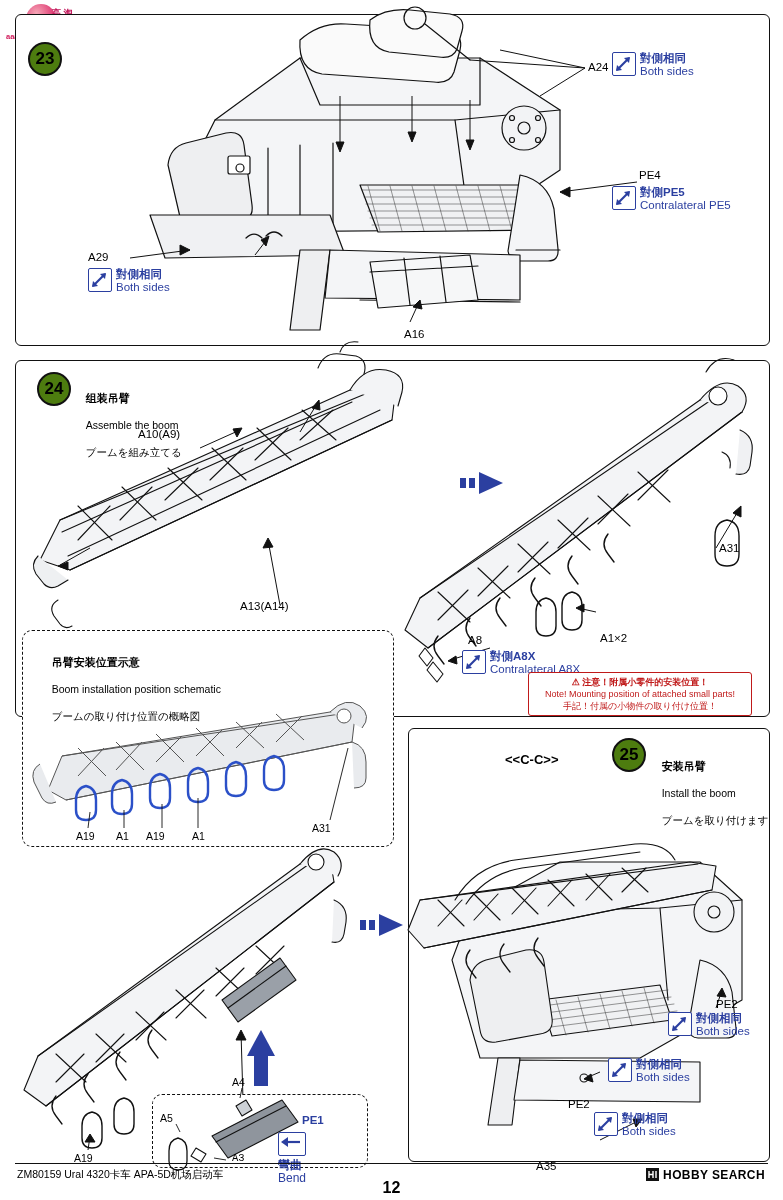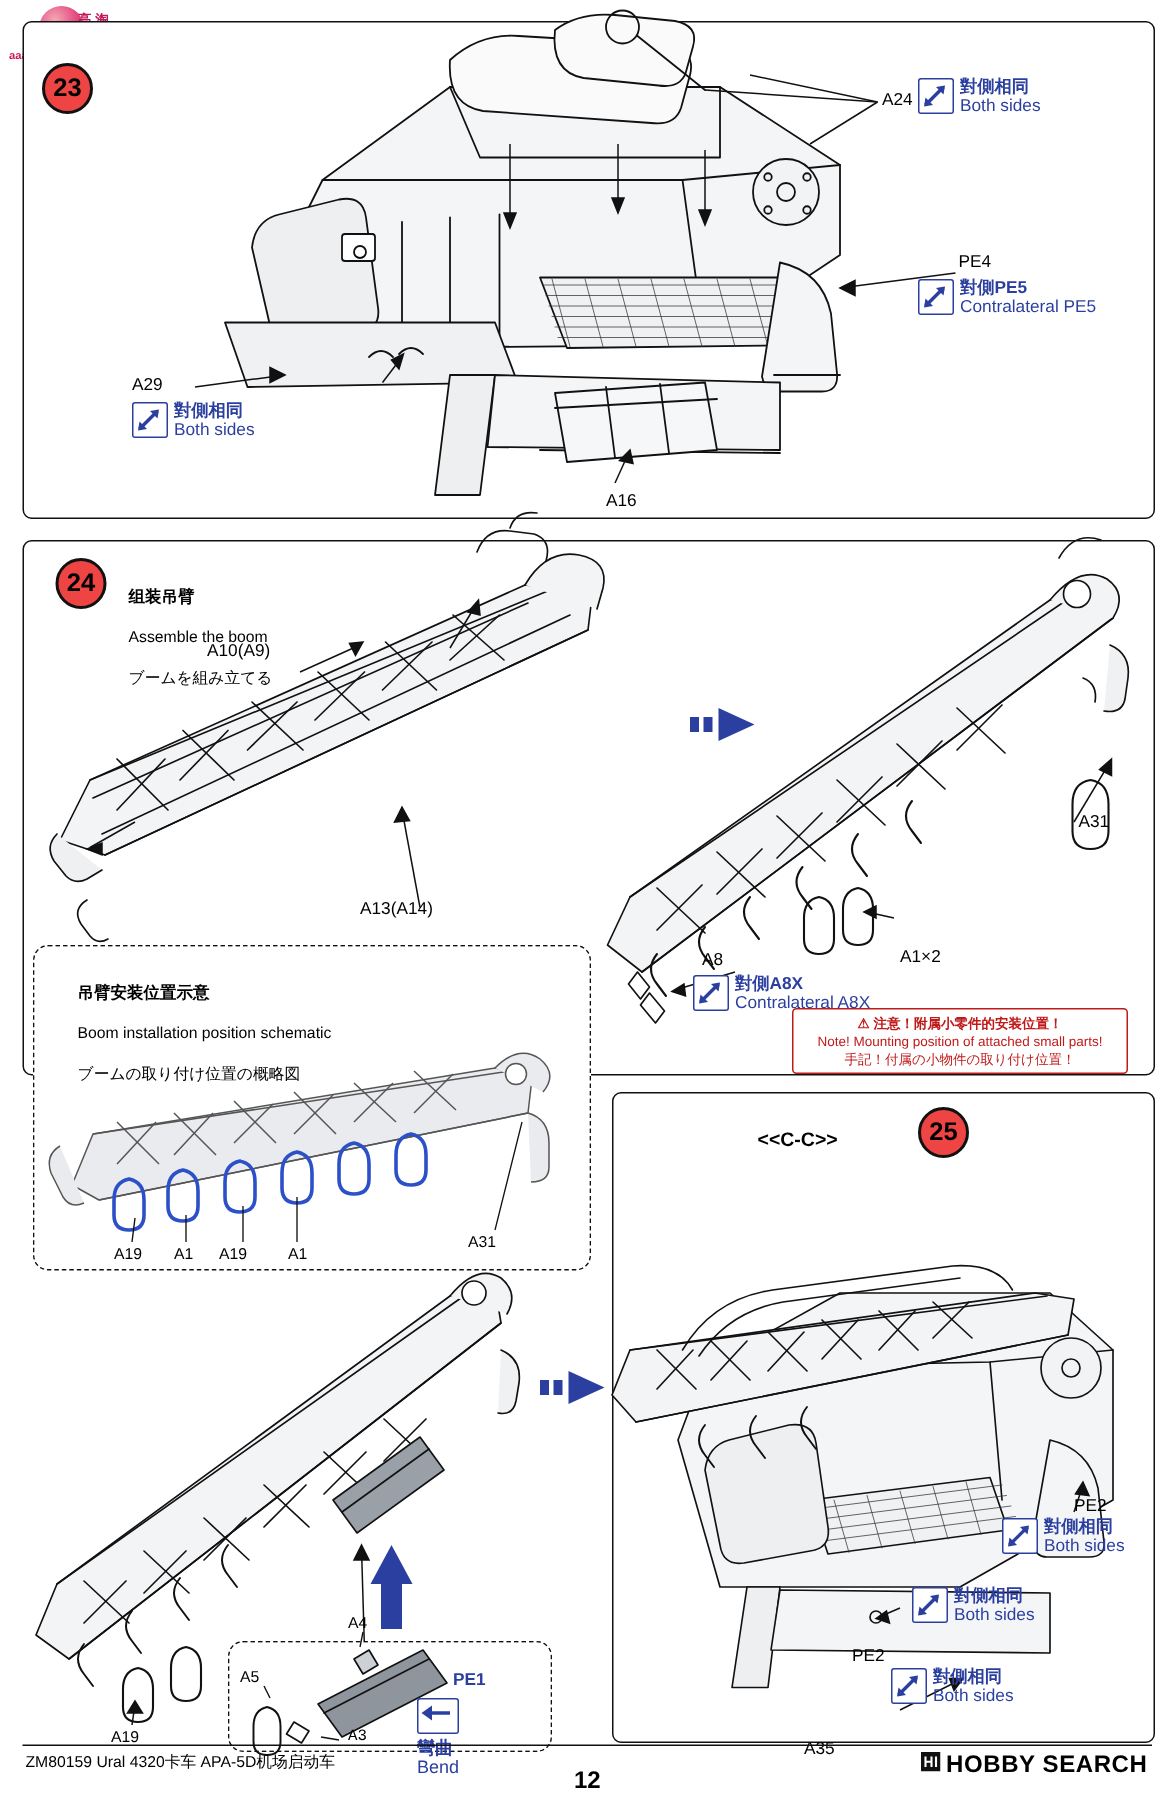--- a/index.html
+++ b/index.html
@@ -13,21 +13,21 @@
   }
   .page{position:absolute;left:0;top:0;width:783px;height:1200px;}
 
   
   .panel{position:absolute;border:1.6px solid #111;border-radius:6px;background:#fff;}
   .panel.dashed{border:1.8px dashed #111;border-radius:10px;}
 
   
   .stepnum{
     position:absolute;width:30px;height:30px;border-radius:50%;
-    border:2px solid #111;background:#ef4444;
+    border:2px solid #111;background:#4d7c0f;
     display:flex;align-items:center;justify-content:center;
     font-size:17px;font-weight:bold;font-family:"Liberation Sans",sans-serif;
   }
   .steptext{position:absolute;font-size:10.5px;line-height:13.5px;white-space:pre;}
   .steptext .cn{font-weight:bold;font-size:11px;}
   .steptext .en{font-size:10.5px;}
   .steptext .jp{font-size:10.5px;}
 
   
   .lbl{position:absolute;font-size:11.5px;white-space:nowrap;}
@@ -60,21 +60,21 @@
   .bendbox{position:absolute;display:flex;align-items:center;gap:3px;}
   .bendicon{width:26px;height:22px;border:1.5px solid #2b3fa0;background:#fff;position:relative;border-radius:2px;}
   .bendtxt{color:#2b3fa0;font-size:12px;line-height:13px;}
   .bendtxt .l1{font-weight:bold;display:block;}
   .bendtxt .l2{display:block;}
 
   
   .footerline{position:absolute;left:15px;top:1163px;width:753px;height:1.4px;background:#111;}
   .footleft{position:absolute;left:17px;top:1168px;font-size:10.5px;}
   .footpage{position:absolute;left:0;top:1167px;width:783px;text-align:center;font-size:16px;font-weight:bold;margin-top:12px;}
-  .foothobby{position:absolute;right:18px;top:1168px;font-size:16px;font-weight:bold;letter-spacing:.4px;display:flex;align-items:flex-start;gap:4px;}
+  .foothobby{position:absolute;right:18px;top:1168px;font-size:12px;font-weight:bold;letter-spacing:.4px;display:flex;align-items:flex-start;gap:4px;}
   .hs-mark{display:inline-block;width:13px;height:13px;position:relative;}
 
   
   .logo{position:absolute;left:6px;top:4px;width:68px;height:34px;}
   .logo .ball{
     position:absolute;left:20px;top:0px;width:30px;height:30px;border-radius:50%;
     background:radial-gradient(circle at 35% 30%, #f6a6b6 0%, #e0457a 55%, #b0185a 100%);
   }
   .logo .txt{position:absolute;left:0;top:28px;font-size:7.5px;color:#d01a5a;font-weight:bold;}
   .logo .cn{position:absolute;left:46px;top:4px;font-size:9px;color:#c2185b;font-weight:bold;line-height:10px;}
@@ -368,20 +368,25 @@
 
   <div class="lbl sm" style="left:76px;top:830px;">A19</div>
   <div class="lbl sm" style="left:116px;top:830px;">A1</div>
   <div class="lbl sm" style="left:146px;top:830px;">A19</div>
   <div class="lbl sm" style="left:192px;top:830px;">A1</div>
   <div class="lbl sm" style="left:312px;top:822px;">A31</div>
 
   <div class="panel" style="left:408px;top:728px;width:360px;height:432px;"></div>
 
   <div class="stepnum" style="left:612px;top:738px;">25</div>
+  <div class="steptext" style="left:650px;top:746px;">
+    <span class="cn">安装吊臂</span><br>
+    <span class="en">Install the boom</span><br>
+    <span class="jp">ブームを取り付けます</span>
+  </div>
   <div class="cc" style="left:505px;top:752px;">&lt;&lt;C-C&gt;&gt;</div>
 
   <svg class="art" width="783" height="1200" style="height:1200px;">
     <g fill="none" stroke="#111" stroke-width="1.1" stroke-linejoin="round" stroke-linecap="round">
 
       <path d="M452,960 L470,912 L560,862 L700,862 L742,900 L742,1000 L640,1058 L480,1058 Z" fill="#f4f5f7"></path>
       <path d="M470,912 L660,908 L742,900"></path>
       <path d="M660,908 L668,1000"></path>
 
       <path d="M408,930 L420,900 L690,862 L716,866 L712,890 L424,948 Z" fill="#f3f4f6"></path>

